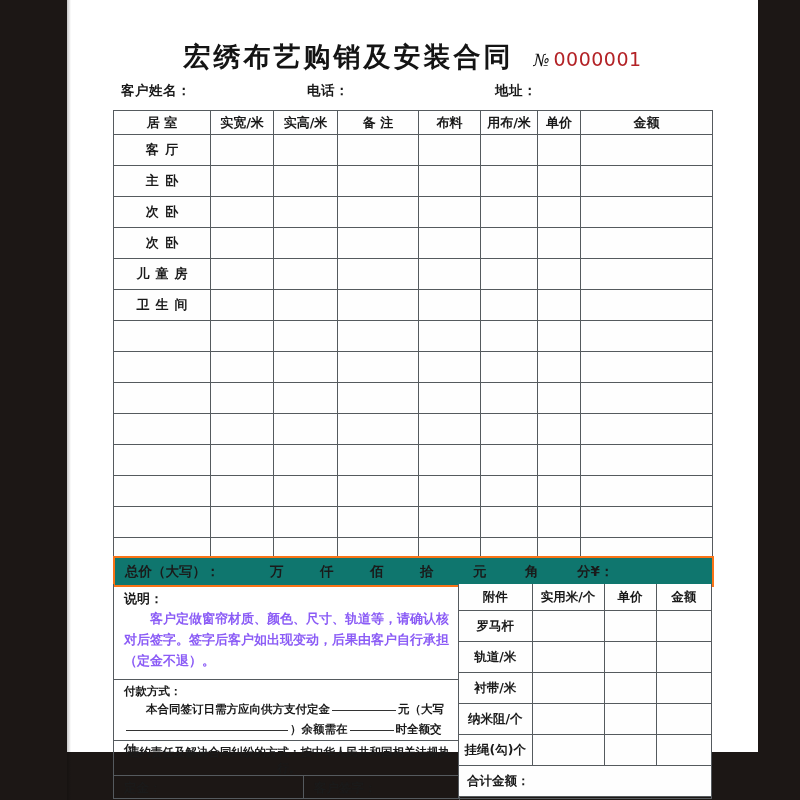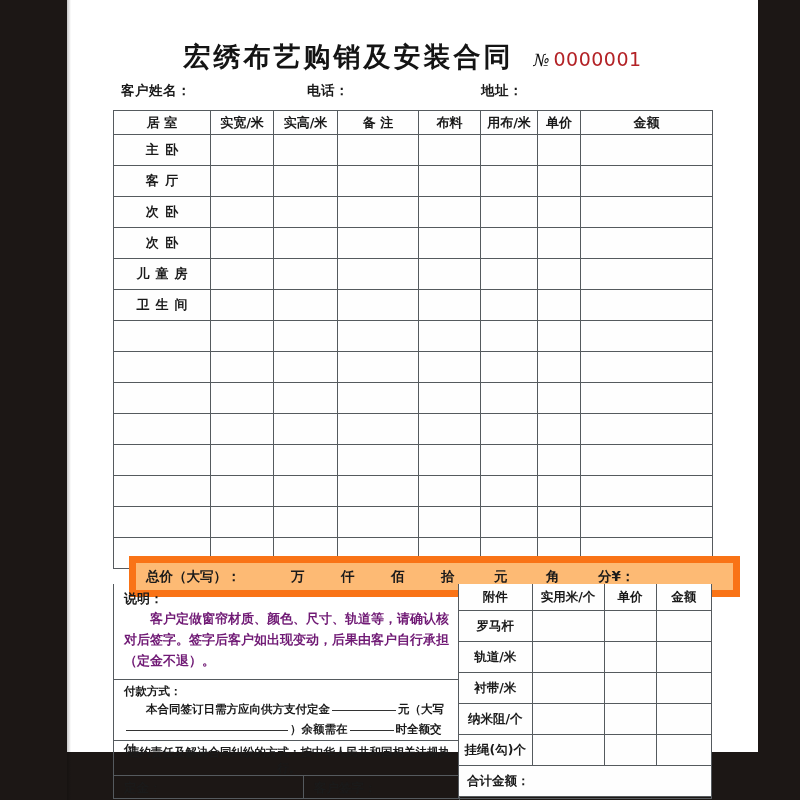--- a/index.html
+++ b/index.html
@@ -86,21 +86,21 @@
     font-weight: bold;
     color: #1a1a1a;
   }
   .cust-line span {
     position: absolute;
     white-space: nowrap;
     letter-spacing: 0.5px;
   }
   .cl-name { left: 0px; }
   .cl-tel  { left: 186px; }
-  .cl-addr { left: 360px; font-family: Liberation Mono, monospace; }
+  .cl-addr { left: 374px; font-family: Liberation Mono, monospace; }
 
   
   table.grid {
     position: absolute;
     left: 0;
     border-collapse: collapse;
     table-layout: fixed;
     width: 599px;
     background: #fff;
   }
@@ -120,26 +120,26 @@
   #main-table td { height: 30px; }
   #main-table .roomcell {
     letter-spacing: 6px;
     text-indent: 6px;
   }
   #main-table .roomcell.tight { letter-spacing: 1px; text-indent: 1px; }
 
   
   .total-row {
     position: absolute;
-    left: 16px;
+    left: 0;
     top: 556px;
     width: 597px;
     height: 27px;
-    border: 7px solid #f97316;
-    background: #fdba74;
+    border: 2px solid #f97316;
+    background: #0f766e;
   }
   .total-row .tr-inner {
     position: relative;
     height: 100%;
     font-size: 13.5px;
     font-weight: bold;
     color: #1a1a1a;
   }
   .total-row .tr-inner span {
     position: absolute;
@@ -194,21 +194,21 @@
   }
   .explain .etitle {
     font-size: 13px;
     font-weight: bold;
     color: #1a1a1a;
     line-height: 19px;
   }
   .explain .ebody {
     font-size: 13px;
     font-weight: bold;
-    color: #701a75;
+    color: #8b5cf6;
     line-height: 21px;
     text-indent: 26px;
     letter-spacing: 0px;
   }
 
   
   .payment {
     position: absolute;
     left: 0; top: 96px;
     width: 100%;
@@ -357,31 +357,31 @@
             <th>实高/米</th>
             <th>备  注</th>
             <th>布料</th>
             <th>用布/米</th>
             <th>单价</th>
             <th>金额</th>
           </tr>
         </thead>
         <tbody id="main-tbody">
             <tr>
+              <td class="roomcell tight">客  厅</td>
+              <td></td>
+              <td></td>
+              <td></td>
+              <td></td>
+              <td></td>
+              <td></td>
+              <td></td>
+            </tr>
+            <tr>
               <td class="roomcell tight">主  卧</td>
-              <td></td>
-              <td></td>
-              <td></td>
-              <td></td>
-              <td></td>
-              <td></td>
-              <td></td>
-            </tr>
-            <tr>
-              <td class="roomcell tight">客  厅</td>
               <td></td>
               <td></td>
               <td></td>
               <td></td>
               <td></td>
               <td></td>
               <td></td>
             </tr>
             <tr>
               <td class="roomcell tight">次  卧</td>

